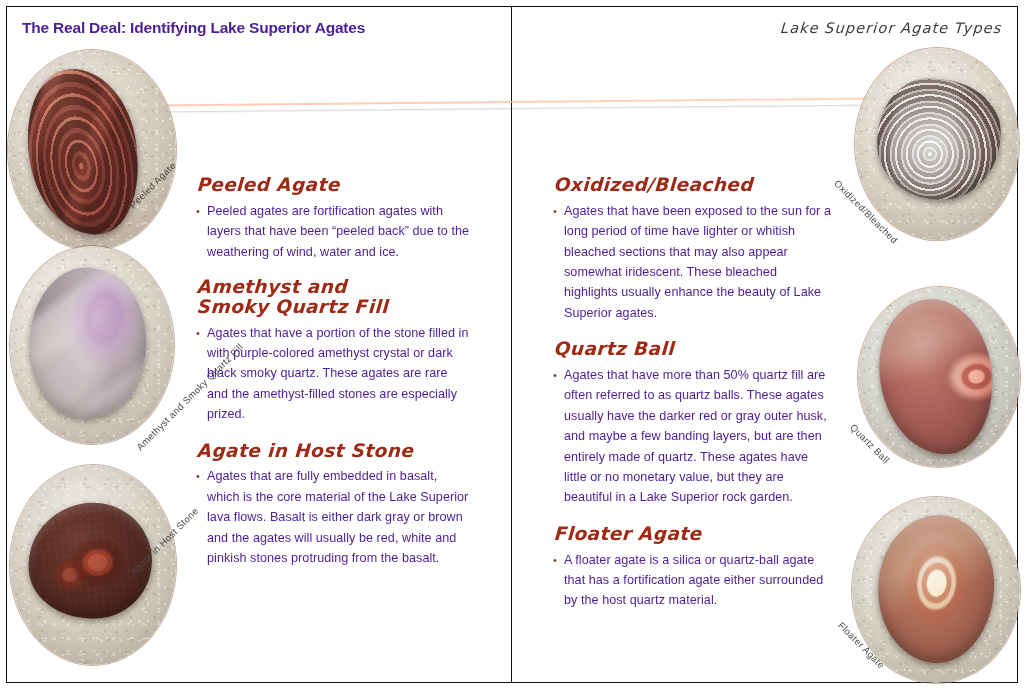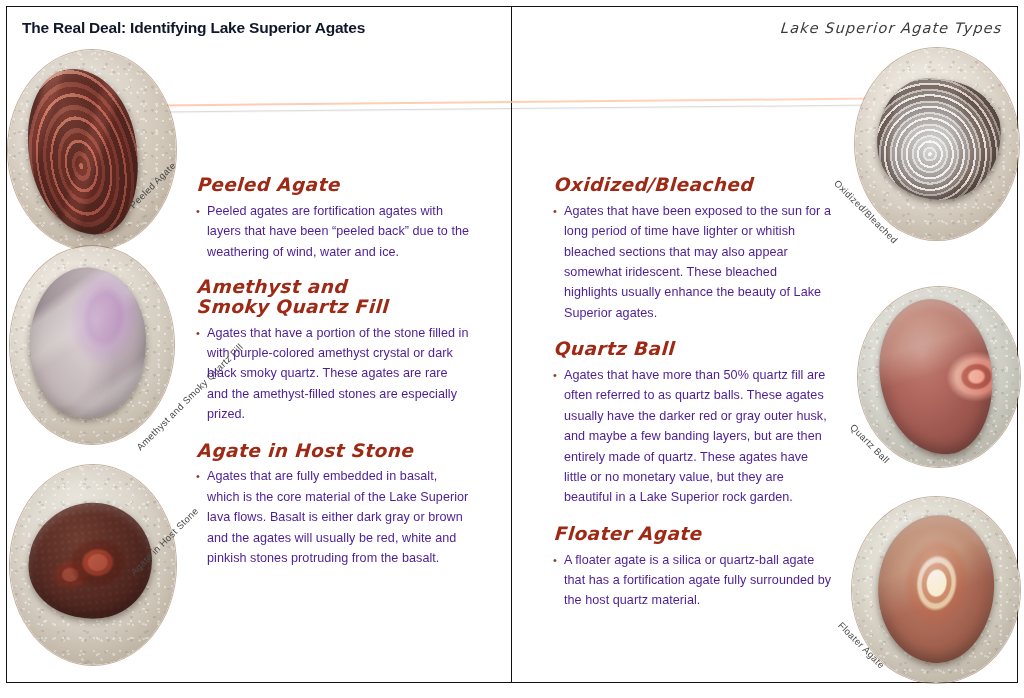--- a/index.html
+++ b/index.html
@@ -33,21 +33,21 @@
   .gutter-line  { left: 511px; top: 6px;   width: 1px;  height: 677px; }
 
   
   .page-title {
     position: absolute;
     left: 22px;
     top: 19px;
     font-family: "Liberation Sans", sans-serif;
     font-size: 15.5px;
     font-weight: 600;
-    color: #0f172a;
+    color: #4c1d95;
     letter-spacing: -0.2px;
     white-space: nowrap;
   }
   .page-kicker {
     position: absolute;
     right: 22px;
     top: 20px;
     font-family: "DejaVu Sans", sans-serif;
     font-size: 14.5px;
     font-style: italic;
@@ -359,19 +359,19 @@
       <div class="bullet-row">
         <div class="bullet-dot">•</div>
         <div class="bullet-text">Agates that have more than 50% quartz fill are often referred to as quartz balls. These agates usually have the darker red or gray outer husk, and maybe a few banding layers, but are then entirely made of quartz. These agates have little or no monetary value, but they are beautiful in a Lake Superior rock garden.</div>
       </div>
     </div>
 
     <div class="sec">
       <div class="sec-head">Floater Agate</div>
       <div class="bullet-row">
         <div class="bullet-dot">•</div>
-        <div class="bullet-text">A floater agate is a silica or quartz-ball agate that has a fortification agate fully surrounded by the host quartz material.</div>
+        <div class="bullet-text">A floater agate is a silica or quartz-ball agate that has a fortification agate either surrounded by the host quartz material.</div>
       </div>
     </div>
 
   </div>
 
 </div>
 
 </body></html>

